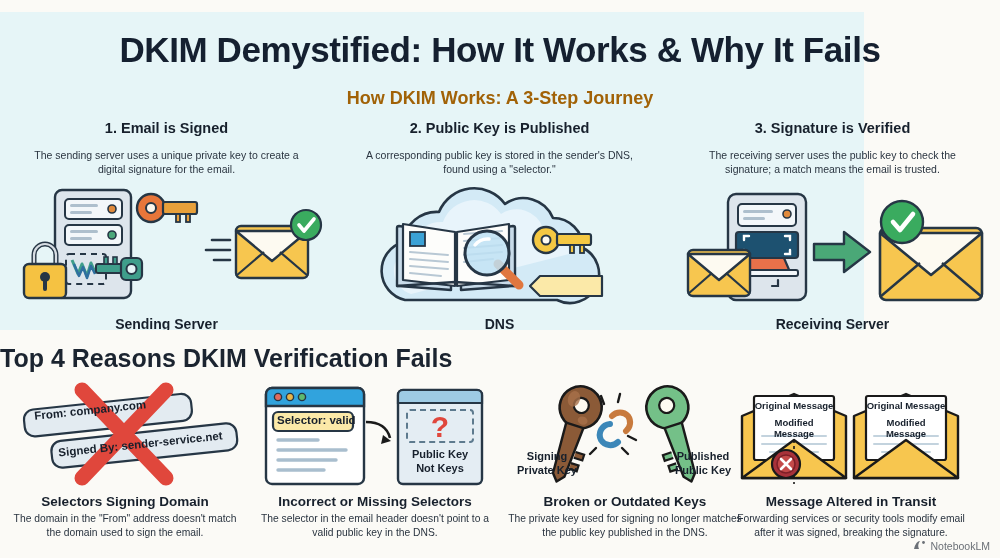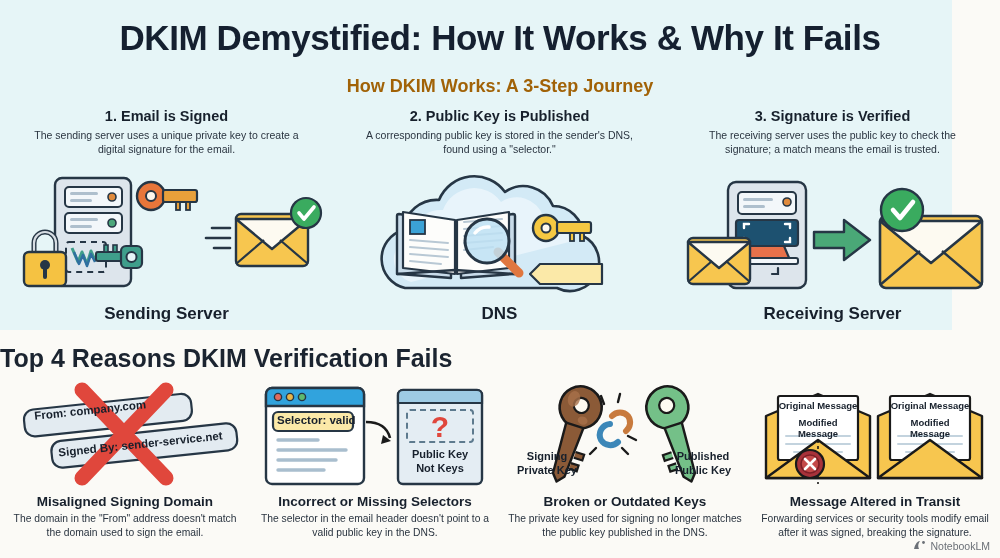--- a/index.html
+++ b/index.html
@@ -10,22 +10,22 @@
     background: #fbfaf6;
   }
   #page {
     position: relative;
     width: 1000px; height: 558px;
     background: #fbfaf6;
   }
 
   
   #top-section {
-    position: absolute; left: 0; top: 0;
-    width: 952px; height: 330px;
+    position: absolute; left: 0; top: 12px;
+    width: 864px; height: 330px;
     background: #e6f5f7;
   }
   #main-title {
     position: absolute; top: 18px; left: 0; width: 1000px;
     text-align: center;
     font-size: 35px; font-weight: bold;
     color: #152030;
     letter-spacing: -0.4px;
   }
   #works-subtitle {
@@ -35,29 +35,29 @@
     color: #a16207;
   }
 
   .step-col { position: absolute; top: 108px; width: 333px; }
   .step-col.s1 { left: 0; }
   .step-col.s2 { left: 333px; }
   .step-col.s3 { left: 666px; }
 
   .step-title {
     text-align: center; font-size: 14.5px; font-weight: bold;
-    color: #17202c; margin-bottom: 4px;
+    color: #17202c; margin-bottom: 12px;
   }
   .step-desc {
     text-align: center; font-size: 10.5px; line-height: 1.35;
     color: #2a3440; padding: 0 22px;
   }
   .step-caption {
     position: absolute; top: 304px; width: 333px; text-align: center;
-    font-size: 17px; font-weight: bold; color: #17202c;
+    font-size: 14px; font-weight: bold; color: #17202c;
   }
   .step-caption.c1 { left: 0; }
   .step-caption.c2 { left: 333px; }
   .step-caption.c3 { left: 666px; }
 
   .art { position: absolute; top: 170px; width: 333px; height: 132px; }
   .art.a1 { left: 0; }
   .art.a2 { left: 333px; }
   .art.a3 { left: 666px; }
 
@@ -91,21 +91,21 @@
   }
   #fails-title {
     position: absolute; top: 14px; left: 0; width: 1000px;
     font-size: 25px; font-weight: bold;
     color: #1b2430;
   }
   .fail-col { position: absolute; top: 48px; width: 250px; }
   .fail-col.f1 { left: 0; }
   .fail-col.f2 { left: 250px; }
   .fail-col.f3 { left: 500px; }
-  .fail-col.f4 { left: 750px; }
+  .fail-col.f4 { left: 726px; }
   .fail-art { position: relative; width: 250px; height: 112px; }
   .fail-title {
     text-align: center; font-size: 13.5px; font-weight: bold;
     color: #17202c; margin-top: 4px;
   }
   .fail-desc {
     text-align: center; font-size: 10.3px; line-height: 1.35;
     color: #2a3440; padding: 3px 8px 0;
   }
   #watermark {
@@ -308,21 +308,21 @@
             <rect x="50" y="56" width="186" height="27" rx="10" fill="#e3ebf1" stroke="#263645" stroke-width="2.2"></rect>
           </g>
           <g stroke="#e0473c" stroke-width="15" stroke-linecap="round">
             <line x1="82" y1="12" x2="166" y2="100"></line>
             <line x1="166" y1="12" x2="82" y2="100"></line>
           </g>
         </svg>
         <div style="position:absolute;left:34px;top:26px;transform:rotate(-6deg);font-size:11.5px;font-weight:bold;color:#17202c;">From: company.com</div>
         <div style="position:absolute;left:58px;top:60px;transform:rotate(-6deg);font-size:11.5px;font-weight:bold;color:#17202c;">Signed By: sender-service.net</div>
       </div>
-      <div class="fail-title">Misaligned Signing Domain</div>
+      <div class="fail-title">Selectors Signing Domain</div>
       <div class="fail-desc">The domain in the "From" address doesn't match the domain used to sign the email.</div>
     </div>
 
     <div class="fail-col f2">
       <div class="fail-art">
         <svg width="250" height="112" viewBox="0 0 250 112">
           <g>
             <rect x="16" y="10" width="98" height="96" rx="6" fill="#ffffff" stroke="#263645" stroke-width="2.4"></rect>
             <path d="M16 16 a6 6 0 0 1 6 -6 h86 a6 6 0 0 1 6 6 v12 h-98 z" fill="#31a3dd" stroke="#263645" stroke-width="2.4"></path>
             <circle cx="28" cy="19" r="3.6" fill="#e06b5e" stroke="#263645" stroke-width="1.4"></circle>

